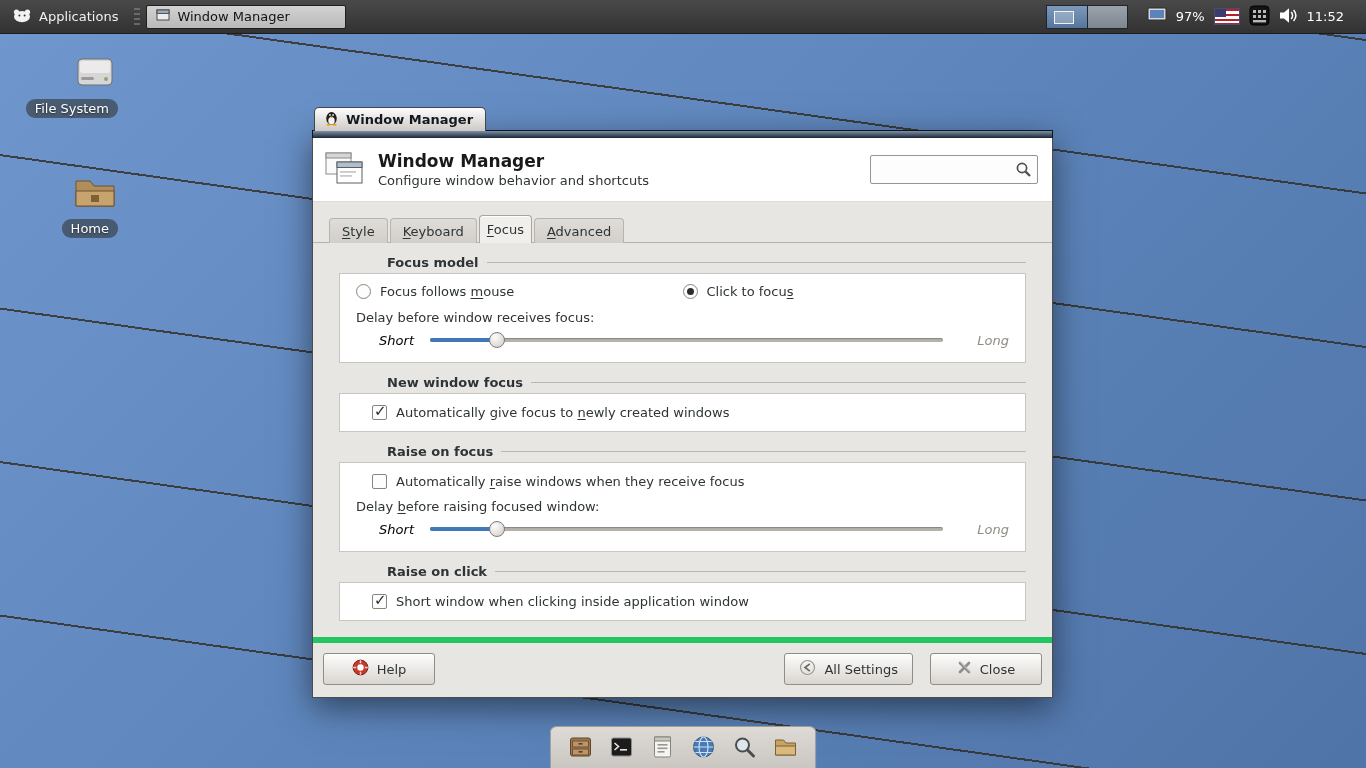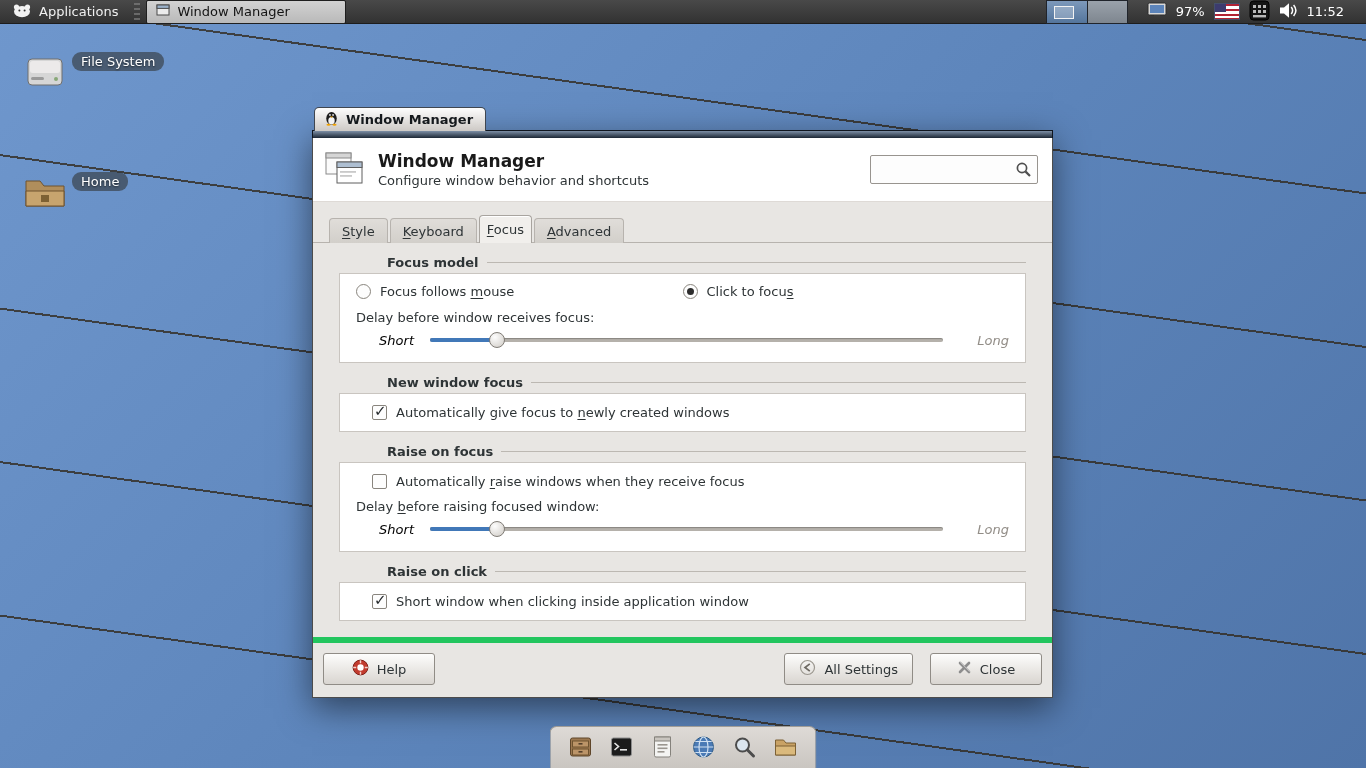--- a/index.html
+++ b/index.html
@@ -7,21 +7,21 @@
   body {
     font-family:"DejaVu Sans","Liberation Sans",sans-serif;
     font-size:13px; color:#2e3436; position:relative;
     background:
       repeating-linear-gradient(8deg, rgba(50,42,30,0) 0 150px, rgba(50,42,30,0.8) 150px 152px),
       linear-gradient(135deg,#6f97cd 0%,#5c84ba 55%,#4f74a8 100%);
   }
   u { text-underline-offset:2px; }
 
   
-  .panel { position:absolute; top:0; left:0; right:0; height:24px;
+  .panel { position:absolute; top:0; left:0; right:0; height:34px;
     background:linear-gradient(#494949,#323232); border-bottom:1px solid #1d1d1d;
     display:flex; align-items:center; color:#f0f0f0; z-index:50; }
   .app-menu { display:flex; align-items:center; gap:7px; padding:0 12px; height:100%; cursor:default; }
   .panel-sep { width:6px; height:18px; margin:0 4px;
     background:repeating-linear-gradient(#888 0 2px, transparent 2px 5px); opacity:.6; }
   .task-btn { display:flex; align-items:center; gap:7px; width:200px; height:24px;
     background:linear-gradient(#d2d2d2,#b9b9b9); color:#141414; border:1px solid #1f1f1f;
     border-radius:2px; padding:0 9px; margin-left:2px; }
   .panel-spacer { flex:1; }
   .pager { display:flex; border:1px solid #20242b; height:24px; margin-right:10px; }
@@ -31,22 +31,22 @@
   .pager-win { position:absolute; left:7px; top:5px; width:20px; height:13px;
     border:1px solid #f2f2f2; background:rgba(255,255,255,0.25); }
   .tray { display:flex; align-items:center; gap:9px; padding-right:10px; }
   .battery-text { color:#fff; }
   .flag { width:26px; height:17px; position:relative; border:1px solid #44506b;
     background:repeating-linear-gradient(#b22234 0 2.4px,#fff 2.4px 4.8px); }
   .flag::after { content:""; position:absolute; left:0; top:0; width:11px; height:8px; background:#3c3b6e; }
   .clock { color:#fff; padding-right:12px; }
 
   
-  .desktop-icon { position:absolute; width:96px; display:flex; flex-direction:row;
-    align-items:flex-start; gap:4px; text-align:center; cursor:default; }
+  .desktop-icon { position:absolute; width:96px; display:flex; flex-direction:column;
+    align-items:flex-end; gap:4px; text-align:center; cursor:default; }
   .di-label { color:#fff; font-size:13px; padding:2px 9px; border-radius:9px;
     background:rgba(52,56,60,0.62); text-shadow:0 1px 2px rgba(0,0,0,0.6); white-space:nowrap; }
 
   
   .window { position:absolute; left:312px; top:130px; width:741px; z-index:40;
     box-shadow:0 10px 32px rgba(0,0,0,0.5); }
   .title-tab { position:absolute; top:-23px; left:2px; height:24px; z-index:2;
     display:flex; align-items:center; gap:7px; padding:0 12px 0 9px;
     background:linear-gradient(#fdfdfd,#cdc9c5); border:1px solid #3f4650; border-bottom:none;
     border-radius:5px 5px 0 0; font-weight:bold; color:#15191d; white-space:nowrap; }

